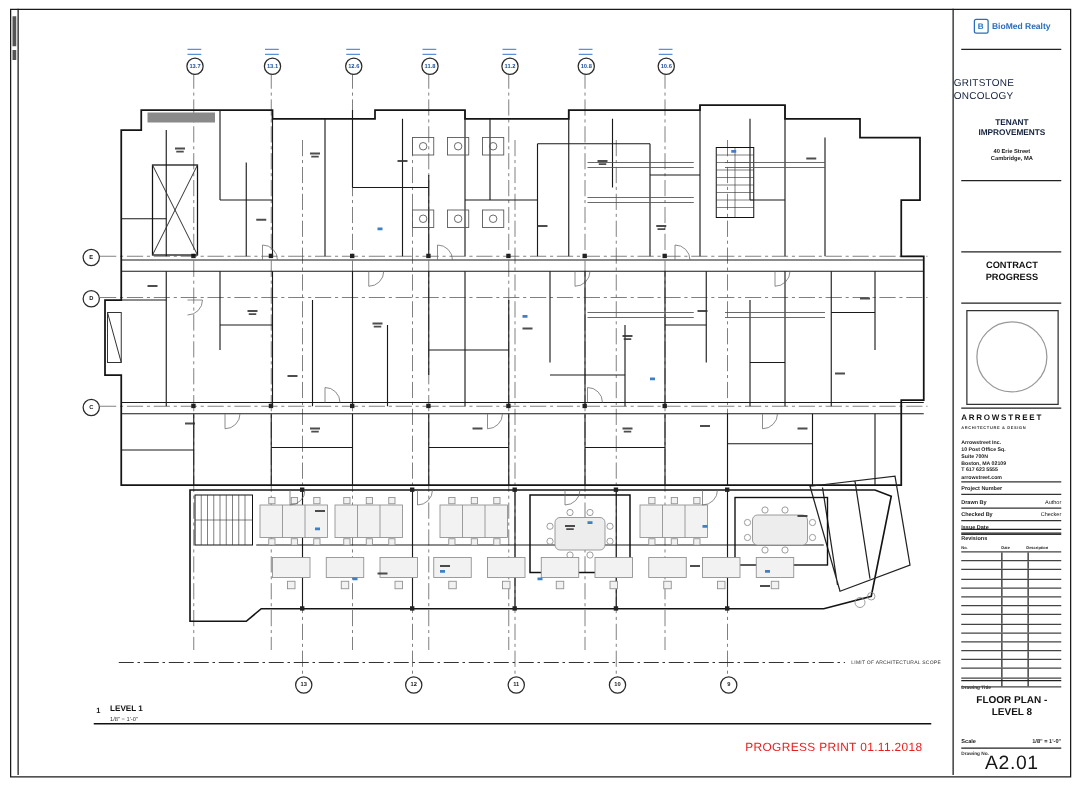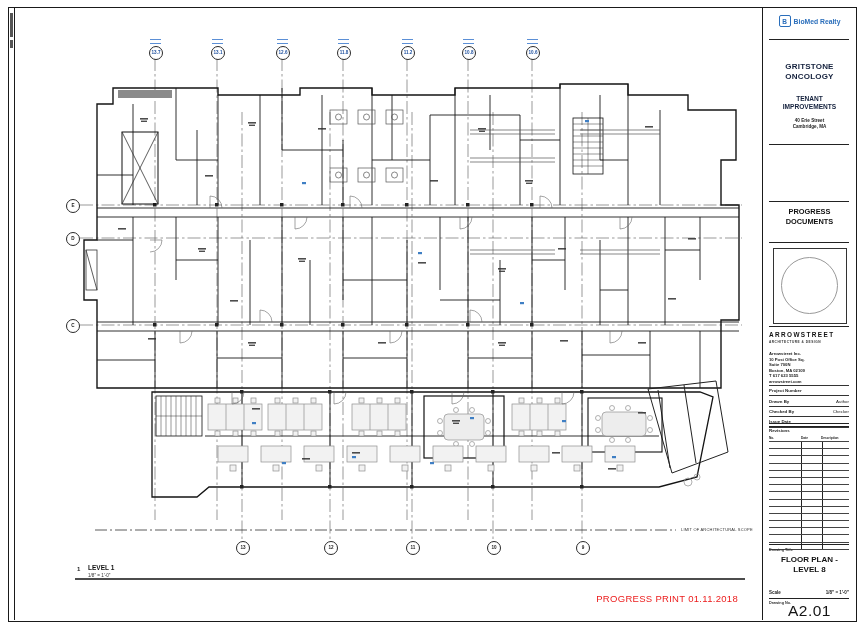--- a/index.html
+++ b/index.html
@@ -29,22 +29,22 @@
   
   #titleblock{left:763px;top:8px;width:93px;height:611px;font-size:5px;}
   .tb-rule{position:absolute;left:6px;right:7px;height:0;border-top:1.6px solid #222;}
   .r1{top:31px;} .r2{top:136px;} .r3{top:193px;} .r4{top:234px;} .r5{top:318px;}
   .r6{top:415px;height:2px;border-top:1px solid #222;border-bottom:1px solid #222;}
   .r7{top:536px;} .r8{top:590px;border-top:1.2px solid #222;}
   #tb-logo{position:absolute;top:7px;left:0;width:93px;display:flex;align-items:center;justify-content:center;gap:3px;}
   #tb-logo-box{display:inline-flex;align-items:center;justify-content:center;width:10px;height:10px;
                border:1.3px solid #2a6ebb;color:#2a6ebb;font-weight:bold;font-size:6.5px;border-radius:2px;}
   #tb-logo-text{color:#2a6ebb;font-size:6.8px;font-weight:bold;}
-  #tb-client{position:absolute;top:54px;left:0;width:93px;text-align:center;font-size:8px;
-             font-weight:bold;line-height:1.25;letter-spacing:.2px;color:#14213d;}
+  #tb-client{position:absolute;top:54px;left:0;width:93px;font-size:8px;
+             font-weight:normal;line-height:1.25;letter-spacing:.2px;color:#14213d;}
   #tb-project{position:absolute;top:87px;left:14px;width:65px;text-align:center;font-size:6.6px;
               font-weight:bold;line-height:1.25;color:#14213d;}
   #tb-addr{position:absolute;top:110px;left:0;width:93px;text-align:center;font-size:4.6px;
            font-weight:bold;line-height:1.3;color:#222;}
   #tb-phase{position:absolute;top:199px;left:10px;width:73px;text-align:center;font-size:7.4px;
             font-weight:bold;line-height:1.3;color:#111;}
   #stamp-box{position:absolute;top:240px;left:10px;width:72px;height:74px;border:1.6px solid #333;}
   #stamp-circle{position:absolute;top:8px;left:7px;width:55px;height:55px;border:1px solid #999;border-radius:50%;}
   #tb-arch-name{position:absolute;top:323px;left:6px;font-size:6.4px;font-weight:bold;letter-spacing:1.4px;color:#111;}
   #tb-arch-tag{position:absolute;top:331.5px;left:6px;font-size:3.2px;letter-spacing:.5px;color:#333;font-weight:bold;}
@@ -352,21 +352,21 @@
     </div>
     <div class="tb-rule r1"></div>
     <div id="tb-client">GRITSTONE ONCOLOGY</div>
     <div id="tb-project">TENANT IMPROVEMENTS</div>
     <div id="tb-addr">
       <div>40 Erie Street</div>
       <div>Cambridge, MA</div>
     </div>
     <div class="tb-rule r2"></div>
     <div class="tb-rule r3"></div>
-    <div id="tb-phase">PROGRESS DOCUMENTS</div>
+    <div id="tb-phase">CONTRACT PROGRESS</div>
     <div class="tb-rule r4"></div>
     <div id="stamp-box">
       <div id="stamp-circle"></div>
     </div>
     <div class="tb-rule r5"></div>
     <div id="tb-arch-name">ARROWSTREET</div>
     <div id="tb-arch-tag">ARCHITECTURE &amp; DESIGN</div>
     <div id="arch-address">
         <div class="addr-line">Arrowstreet Inc.</div>
         <div class="addr-line">10 Post Office Sq.</div>

